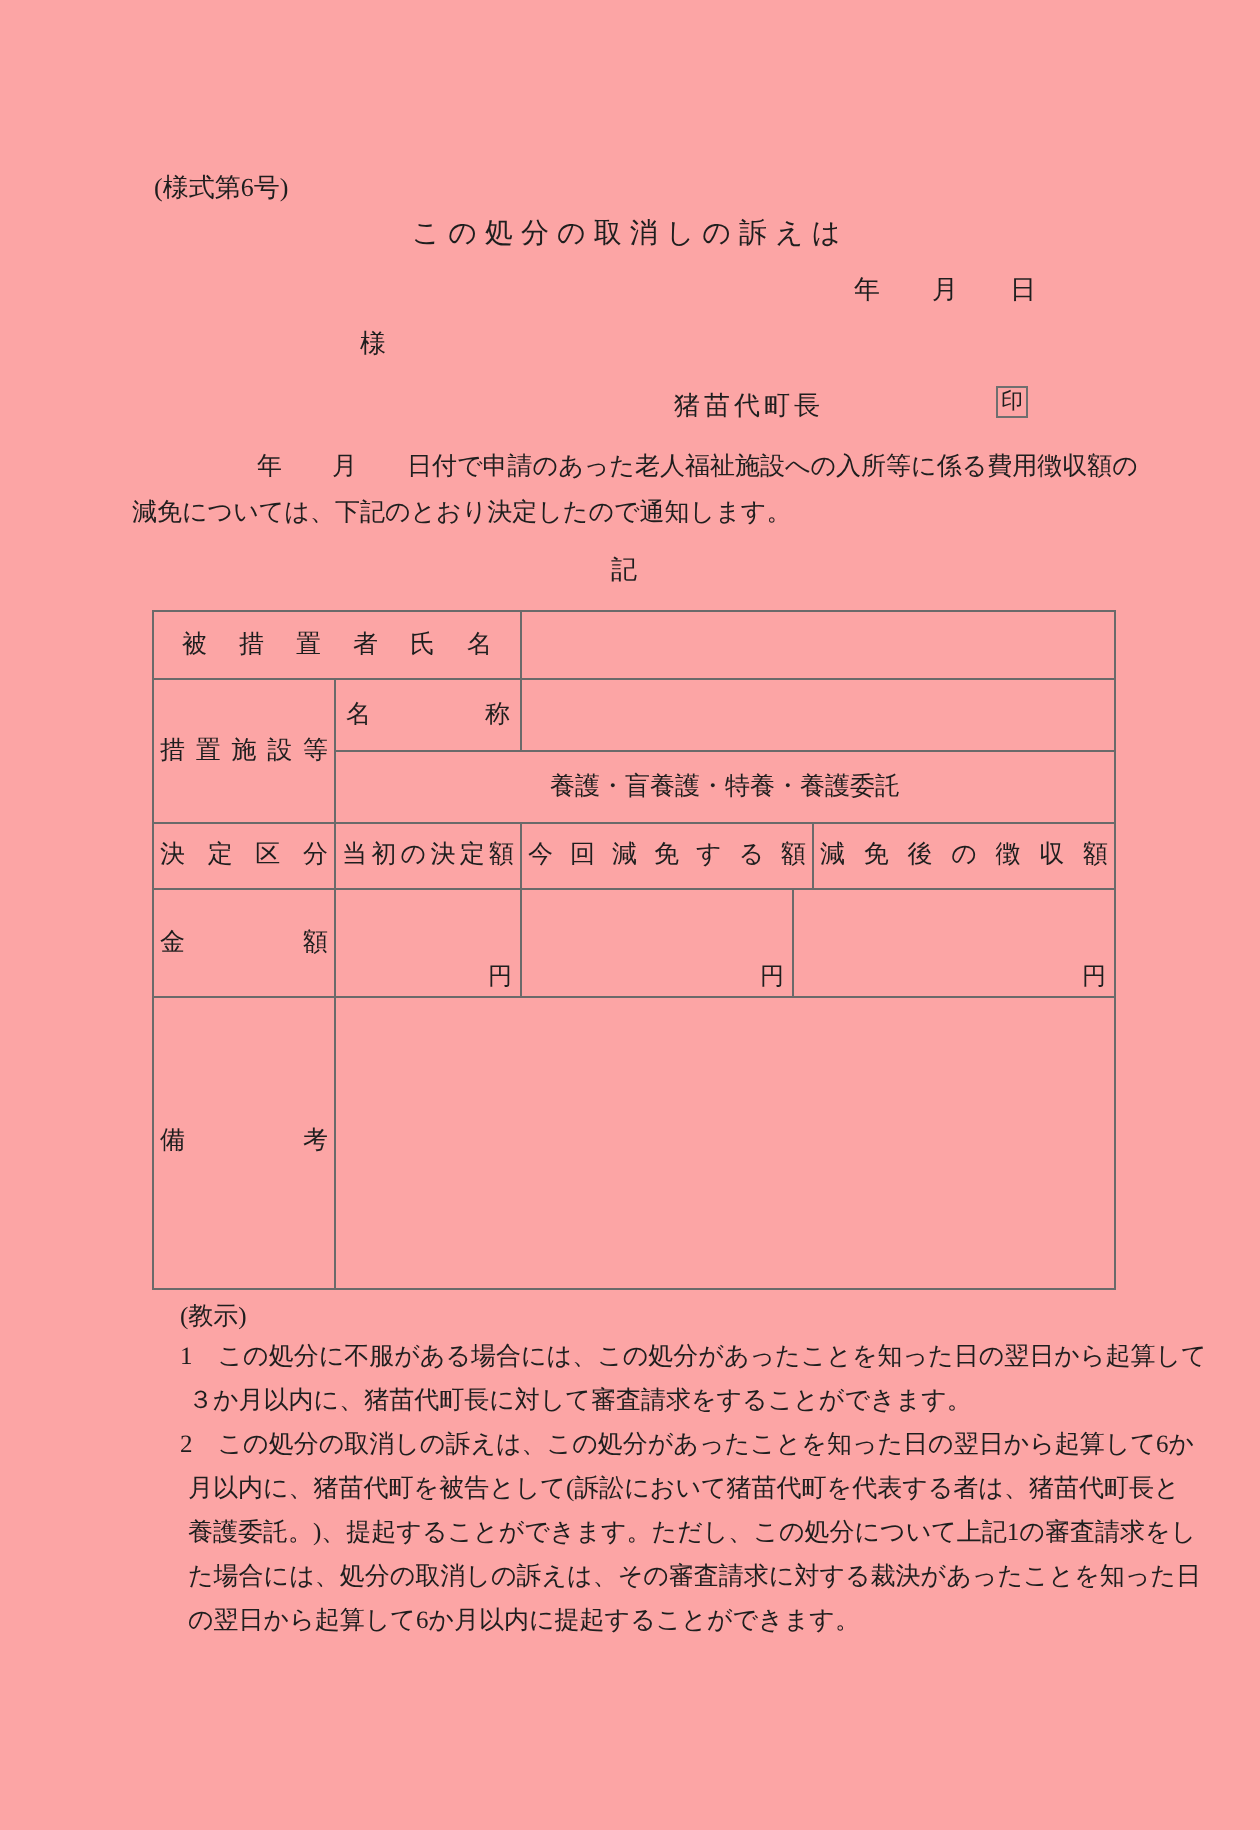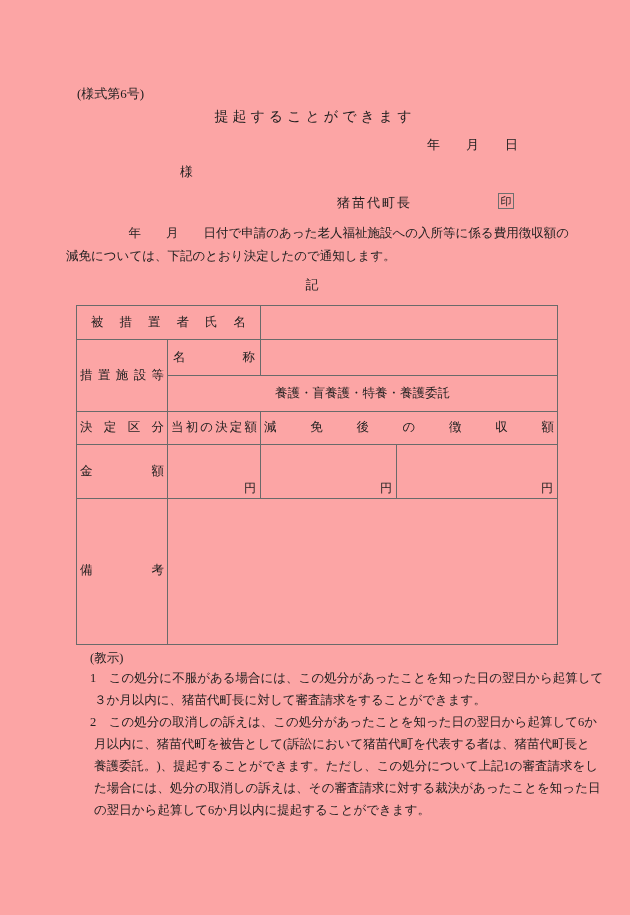--- a/index.html
+++ b/index.html
@@ -79,21 +79,21 @@
   .notice .head { height: 17px; line-height: 16px; }
   .notice .cont { padding-left: 4px; }
 </style>
 </head>
 <body>
 
 <div class="page">
 
   <div class="abs form-number">(様式第6号)</div>
 
-  <div class="abs doc-title">提起することができます</div>
+  <div class="abs doc-title">この処分の取消しの訴えは</div>
 
   <div class="abs date-line">年　　月　　日</div>
 
   <div class="abs addressee">様</div>
 
   <div class="abs mayor">猪苗代町長</div>
 
   <div class="abs seal">印</div>
 
   <div class="abs para">
@@ -119,20 +119,21 @@
         </div>
         <div class="sub sub2">
           <div class="cell flex1 cat-value">養護・盲養護・特養・養護委託</div>
         </div>
       </div>
     </div>
 
     <div class="row r4">
       <div class="cell colA br jd">決定区分</div>
       <div class="cell c2 br jd">当初の決定額</div>
+      <div class="cell c3 br jd">今回減免する額</div>
       <div class="cell flex1 jd">減免後の徴収額</div>
     </div>
 
     <div class="row r5">
       <div class="cell colA br jd">金額</div>
       <div class="cell m1 br money">
         <span class="yen">円</span>
       </div>
       <div class="cell m2 br money">
         <span class="yen">円</span>

